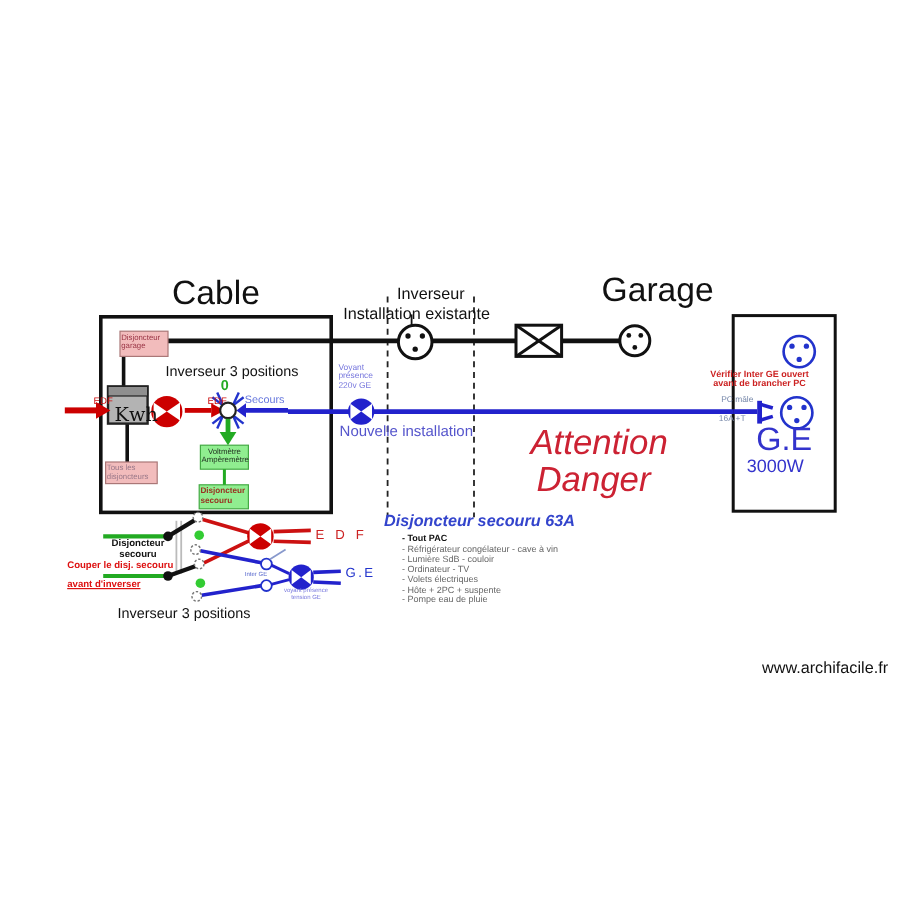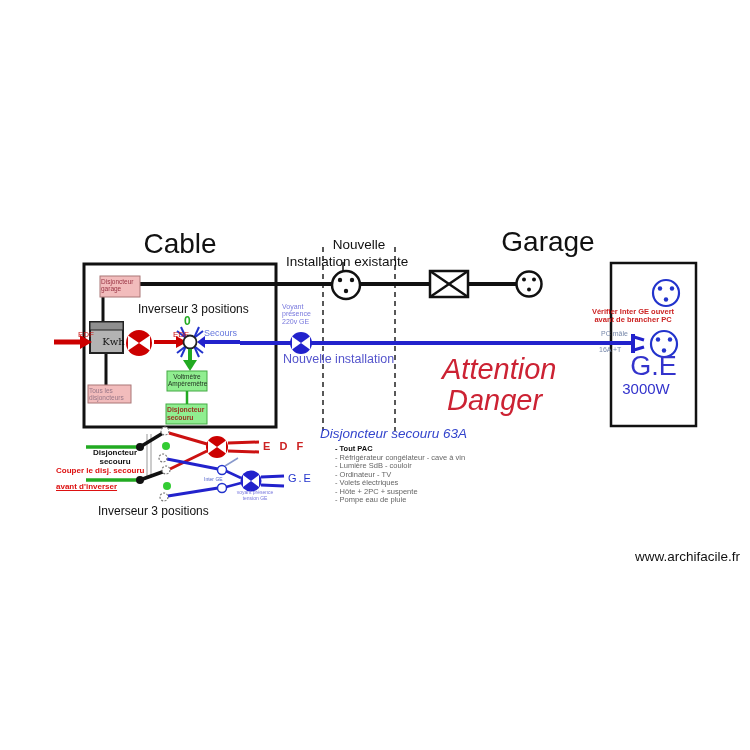--- a/index.html
+++ b/index.html
@@ -21,41 +21,41 @@
   .edf-left{left:60px;top:330px;}
   .edf-mid{left:155px;top:330px;}
   .zero{left:184px;top:314px;font-size:12px;font-weight:bold;color:#22aa22;}
   .secours{left:204px;top:328px;font-size:9px;color:#6677dd;}
   .voyant-pres{left:282px;top:303px;width:40px;font-size:7px;line-height:1.05;}
   .cable{left:374px;top:326px;font-size:14px;color:#4455dd;}
   .nouvelle{left:283px;top:352px;font-size:12.5px;color:#5555cc;}
   .attn{font-size:29px;font-style:italic;color:#cc2233;line-height:1;}
   .attn1{left:442px;top:355px;}
   .attn2{left:447px;top:386px;}
-  .dsj-title{left:320px;top:426px;font-size:13.5px;font-weight:normal;font-style:italic;color:#3344cc;}
+  .dsj-title{left:320px;top:426px;font-size:13.5px;font-weight:bold;font-style:italic;color:#3344cc;}
   .li{left:335px;font-size:7.5px;color:#666;}
   .li0{color:#111;font-weight:bold;}
   .site{left:635px;top:549px;font-size:13.5px;}
-  .kwh{left:90px;top:336px;width:47px;font-size:10px;font-family:"DejaVu Serif",serif;}
+  .kwh{left:90px;top:336px;width:47px;font-size:16px;font-family:"DejaVu Serif",serif;}
   .pbox1{left:101px;top:278px;width:38px;font-size:6.5px;line-height:1.15;color:#993344;}
   .pbox2{left:89px;top:387px;width:41px;font-size:6.5px;line-height:1.15;color:#997788;}
   .gbox1{left:168px;top:373px;width:38px;font-size:6.5px;line-height:1.15;color:#223322;}
   .gbox2{left:167px;top:406px;width:39px;font-size:6.8px;font-weight:bold;line-height:1.15;color:#993322;}
   .gewarn{width:100px;font-size:7.5px;font-weight:bold;color:#cc2222;line-height:1.05;}
   .gewarn1{left:583px;top:308px;}
   .gewarn2{left:583px;top:315.5px;}
   .pcmale{left:601px;top:330px;font-size:7px;color:#7788aa;}
   .rating{left:599px;top:346px;font-size:7px;color:#7788aa;}
   .gename{left:611px;top:351px;width:85px;font-size:27px;color:#3333cc;}
   .gepower{left:611px;top:380px;width:70px;font-size:15px;color:#3333cc;text-align:center;}
   .bdsj{left:84px;top:449px;width:62px;font-size:8px;font-weight:bold;line-height:1.1;}
   .bwarn{font-size:8px;font-weight:bold;color:#dd1111;}
   .bwarn1{left:56px;top:466px;}
   .bwarn2{left:56px;top:482px;text-decoration:underline;}
-  .bedf{left:263px;top:440px;font-size:11px;color:#cc2222;letter-spacing:3px;font-weight:bold;}
+  .bedf{left:263px;top:440px;font-size:11px;color:#cc2222;letter-spacing:3px;}
   .binterge{left:204px;top:476px;font-size:5px;color:#5566cc;}
   .bvoyant{left:230px;top:490px;width:50px;font-size:5px;line-height:1.1;}
   .bge{left:288px;top:472px;font-size:11px;color:#2233cc;letter-spacing:2px;}
   .bcaption{left:98px;top:504px;font-size:12px;}
 </style>
 </head>
 <body>
 
 <div id="canvas">
 
@@ -212,21 +212,21 @@
       <circle cx="251" cy="481" r="10.5" fill="#2222cc"></circle>
       <polygon points="243,475 251,481 243,487" fill="#fff"></polygon>
       <polygon points="259,475 251,481 259,487" fill="#fff"></polygon>
     </g>
     <line x1="261" y1="477" x2="284" y2="476" stroke="#2222cc" stroke-width="3"></line>
     <line x1="261" y1="485" x2="284" y2="486" stroke="#2222cc" stroke-width="3"></line>
   </g>
 </svg>
 
 <div class="t title center maison-title">Cable</div>
-<div class="t zone center terrasse">Nouvelle</div>
+<div class="t zone center terrasse">Inverseur</div>
 <div class="t zone inst-exist">Installation existante</div>
 <div class="t title center garage-title">Garage</div>
 
 <div class="t wrap pbox1">Disjoncteur garage</div>
 <div class="t inv-top">Inverseur 3 positions</div>
 <div class="t small-red edf-left">EDF</div>
 <div class="t center kwh">Kwh</div>
 <div class="t small-red edf-mid">EDF</div>
 <div class="t zero">0</div>
 <div class="t secours">Secours</div>

